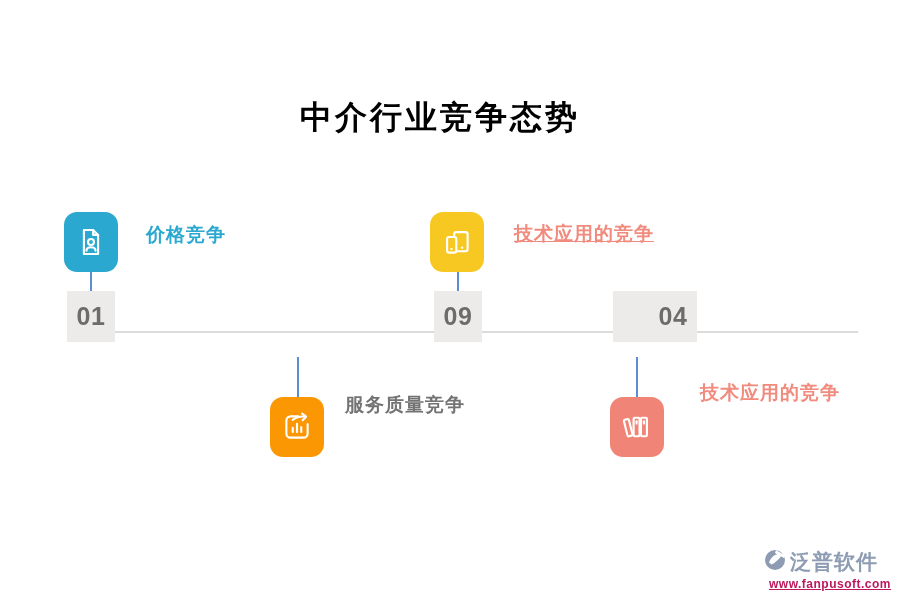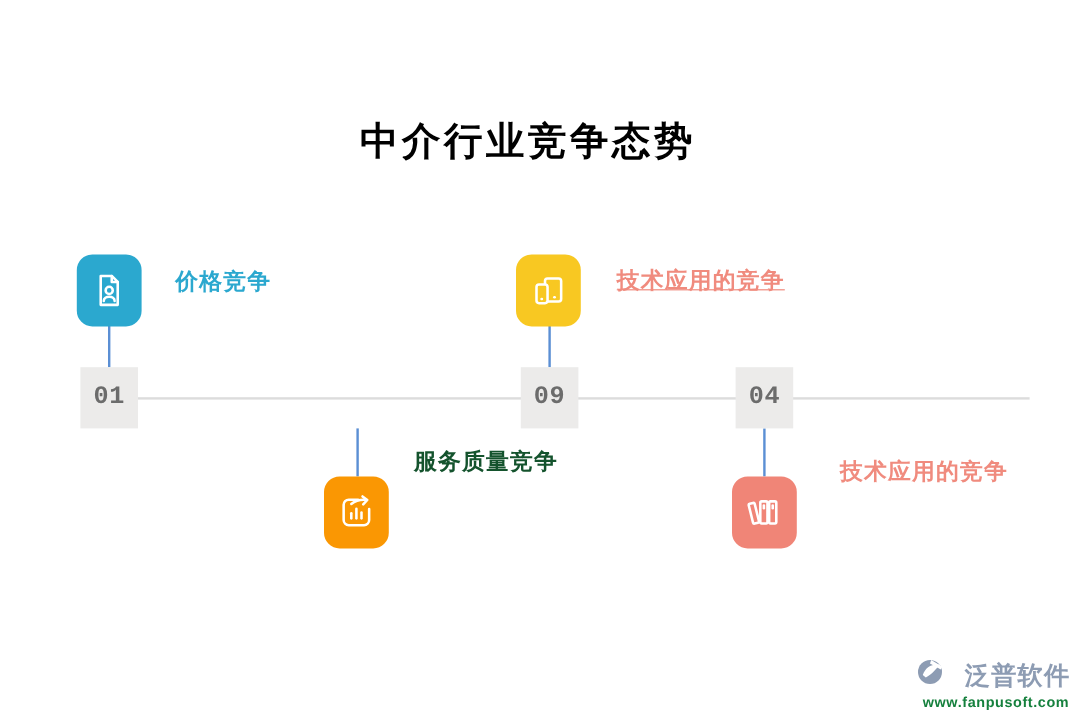--- a/index.html
+++ b/index.html
@@ -8,55 +8,55 @@
     font-family:"Liberation Sans","DejaVu Sans",sans-serif;overflow:hidden;
   }
   .page-title{
     position:absolute;left:0;top:96px;width:880px;text-align:center;
     font-size:32px;font-weight:bold;color:#000;letter-spacing:3px;
   }
   .timeline-line{
     position:absolute;left:91px;top:331px;width:767px;height:2px;background:#dcdcdc;
   }
   .num-box{
-    position:absolute;top:306px;width:48px;height:51px;background:#ecebea;
+    position:absolute;top:291px;width:48px;height:51px;background:#ecebea;
     display:flex;align-items:center;justify-content:center;
-    font-size:21px;font-weight:bold;color:#6c6c6c;letter-spacing:0.5px;font-family:Liberation Mono, monospace;
+    font-size:25px;font-weight:bold;color:#6c6c6c;letter-spacing:0.5px;
   }
   .connector{position:absolute;width:2px;}
   .icon-box{
     position:absolute;width:54px;height:60px;border-radius:13px;
     display:flex;align-items:center;justify-content:center;
   }
   .icon-box svg{display:block;}
   .item-label{
     position:absolute;font-size:19px;font-weight:bold;white-space:nowrap;letter-spacing:1px;
   }
   .watermark{position:absolute;left:763px;top:548px;width:134px;}
-  .wm-row{display:flex;align-items:center;gap:17px;}
+  .wm-row{display:flex;align-items:center;gap:3px;}
   .wm-brand{font-size:21px;font-weight:bold;letter-spacing:1px;white-space:nowrap;}
   .wm-url{font-size:12px;font-weight:bold;letter-spacing:0.5px;text-align:center;margin-top:1px;white-space:nowrap;}
 </style>
 </head>
 <body>
 
 <div class="canvas">
 
   <div class="page-title">中介行业竞争态势</div>
 
   <div class="timeline-line" style="background-color: rgb(220, 220, 220);"></div>
 
   <div class="connector" style="left: 90px; top: 271px; height: 35px; background-color: rgb(91, 143, 212);"></div>
   <div class="connector" style="left: 297px; top: 357px; height: 40px; background-color: rgb(91, 143, 212);"></div>
   <div class="connector" style="left: 457px; top: 271px; height: 35px; background-color: rgb(91, 143, 212);"></div>
   <div class="connector" style="left: 636px; top: 357px; height: 40px; background-color: rgb(91, 143, 212);"></div>
 
   <div class="num-box" style="left:67px;">01</div>
   <div class="num-box" style="left:434px;">09</div>
-  <div class="num-box" style="left:613px;">04</div>
+  <div class="num-box" style="left:613px;padding-left:36px;">04</div>
 
   <div class="icon-box" style="left: 64px; top: 212px; background-color: rgb(43, 168, 207);">
     <span>
       <svg width="34" height="34" viewBox="0 0 24 24" fill="none" stroke="#ffffff" stroke-width="1.5" stroke-linecap="round" stroke-linejoin="round">
         <path d="M7 3.5 H13.5 L17 7 V20.5 H7 Z"></path>
         <path d="M13.5 3.5 V7 H17"></path>
         <circle cx="12" cy="12" r="2.1"></circle>
         <path d="M8.8 18.2 C8.8 14.9 15.2 14.9 15.2 18.2"></path>
       </svg>
     </span>
@@ -68,21 +68,21 @@
       <svg width="34" height="34" viewBox="0 0 24 24" fill="none" stroke="#ffffff" stroke-width="1.5" stroke-linecap="round" stroke-linejoin="round">
         <path d="M13 4.5 H7.5 A3 3 0 0 0 4.5 7.5 V16.5 A3 3 0 0 0 7.5 19.5 H16.5 A3 3 0 0 0 19.5 16.5 V10"></path>
         <path d="M9 7 C11.5 5 14.5 4.4 17.5 4.6"></path>
         <path d="M15.6 2.6 L18.4 4.7 L16 7.3"></path>
         <path d="M9 15.5 V12.5"></path>
         <path d="M12 15.5 V9.8"></path>
         <path d="M15 15.5 V12"></path>
       </svg>
     </span>
   </div>
-  <div class="item-label" style="left: 345px; top: 372px; color: #14532d;">服务质量竞争</div>
+  <div class="item-label" style="left: 345px; top: 392px; color: #737373;">服务质量竞争</div>
 
   <div class="icon-box" style="left: 430px; top: 212px; background-color: rgb(248, 200, 34);">
     <span>
       <svg width="34" height="34" viewBox="0 0 24 24" fill="none" stroke="#ffffff" stroke-width="1.5" stroke-linecap="round" stroke-linejoin="round">
         <rect x="10" y="5" width="9.5" height="13.5" rx="1.5"></rect>
         <rect x="5" y="8.5" width="6.5" height="11" rx="1.5" fill="#f8c822"></rect>
         <path d="M8 17 h0.2"></path>
         <path d="M15.5 16 h0.2"></path>
       </svg>
     </span>
@@ -106,16 +106,16 @@
     <div class="wm-row">
       <span>
         <svg width="24" height="24" viewBox="0 0 24 24">
           <circle cx="12" cy="12" r="10" fill="#8d9cb3"></circle>
           <path d="M6 14.5 C8 8 14 4.5 21 6 C16.5 9 14.5 14 8.5 16.5 Z" fill="#ffffff"></path>
           <path d="M13 2 L22 7.5 L21 10 L12 5 Z" fill="#ffffff"></path>
         </svg>
       </span>
       <span class="wm-brand" style="color: rgb(141, 156, 179);">泛普软件</span>
     </div>
-    <div class="wm-url" style="color: #15803d;">www.fanpusoft.com</div>
+    <div class="wm-url" style="color: #be185d; text-decoration: underline;">www.fanpusoft.com</div>
   </div>
 
 </div>
 
 </body></html>

